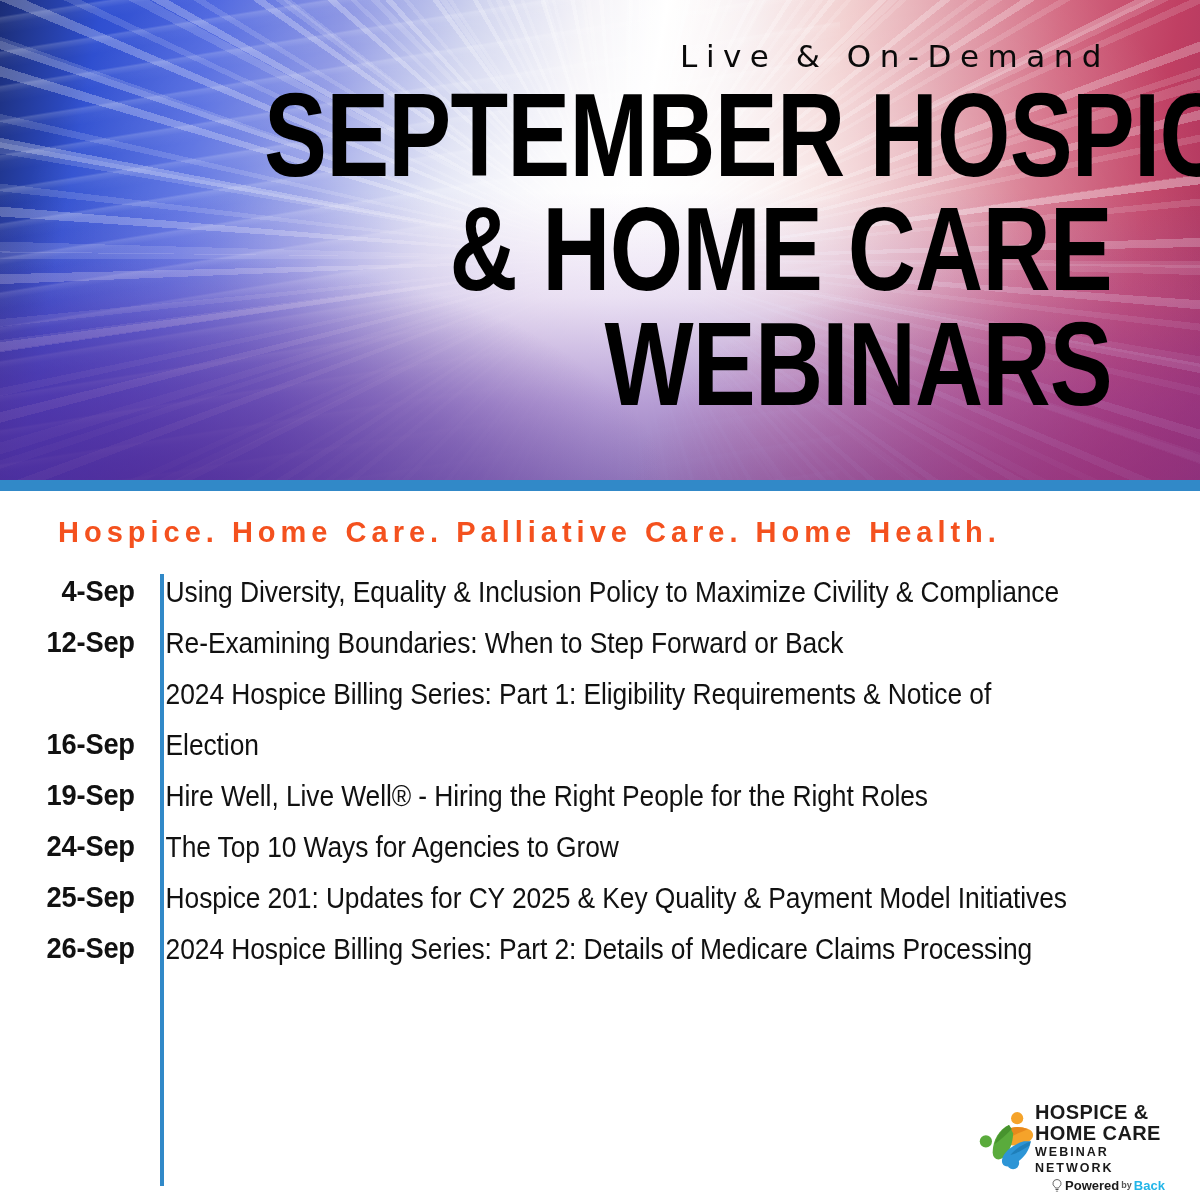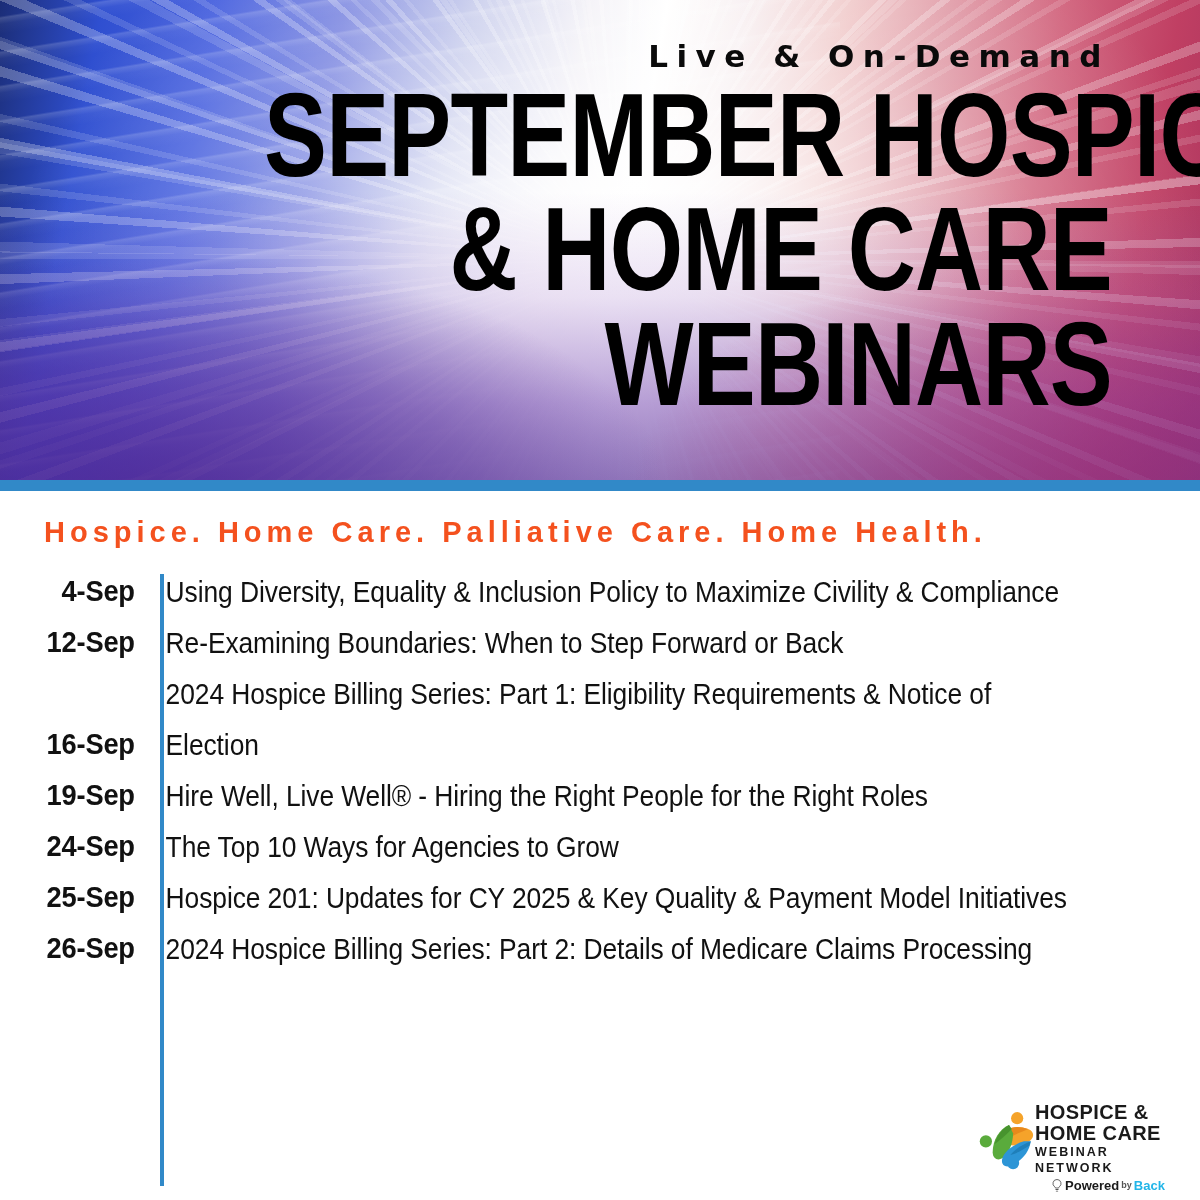--- a/index.html
+++ b/index.html
@@ -98,21 +98,21 @@
         rgba(255,255,255,0.22) 18px,
         rgba(255,255,255,0.05) 24px,
         rgba(255,255,255,0) 34px);
     opacity:.75;
   }
   .hero-text{
     position:absolute;left:0;top:0;width:1200px;height:480px;
   }
   .kicker{
     position:absolute;right:90px;top:38px;
-    font-size:31px;font-weight:700;color:#0a0a0a;
+    font-size:31px;font-weight:400;color:#0a0a0a;
     letter-spacing:8.5px;
     font-family:"DejaVu Sans", sans-serif;
     white-space:nowrap;
   }
   .bigtitle{
     position:absolute;right:88px;top:78px;
     width:1060px;
     text-align:right;
     font-family:"Liberation Sans Narrow","Liberation Sans", sans-serif;
     font-weight:700;
@@ -125,21 +125,21 @@
   }
   .bigtitle span{display:block;white-space:nowrap;}
 
   .bluebar{
     position:absolute;left:0;top:480px;width:1200px;height:11px;
     background:#3189c8;
   }
 
   
   .subtitle{
-    position:absolute;left:44px;top:516px;
+    position:absolute;left:58px;top:516px;
     font-size:29px;font-weight:700;color:#f4511e;
     letter-spacing:5.0px;
     font-family:"Liberation Sans", sans-serif;
     white-space:nowrap;
   }
 
   
   .schedule{
     position:absolute;left:0;top:566px;width:1200px;
   }

